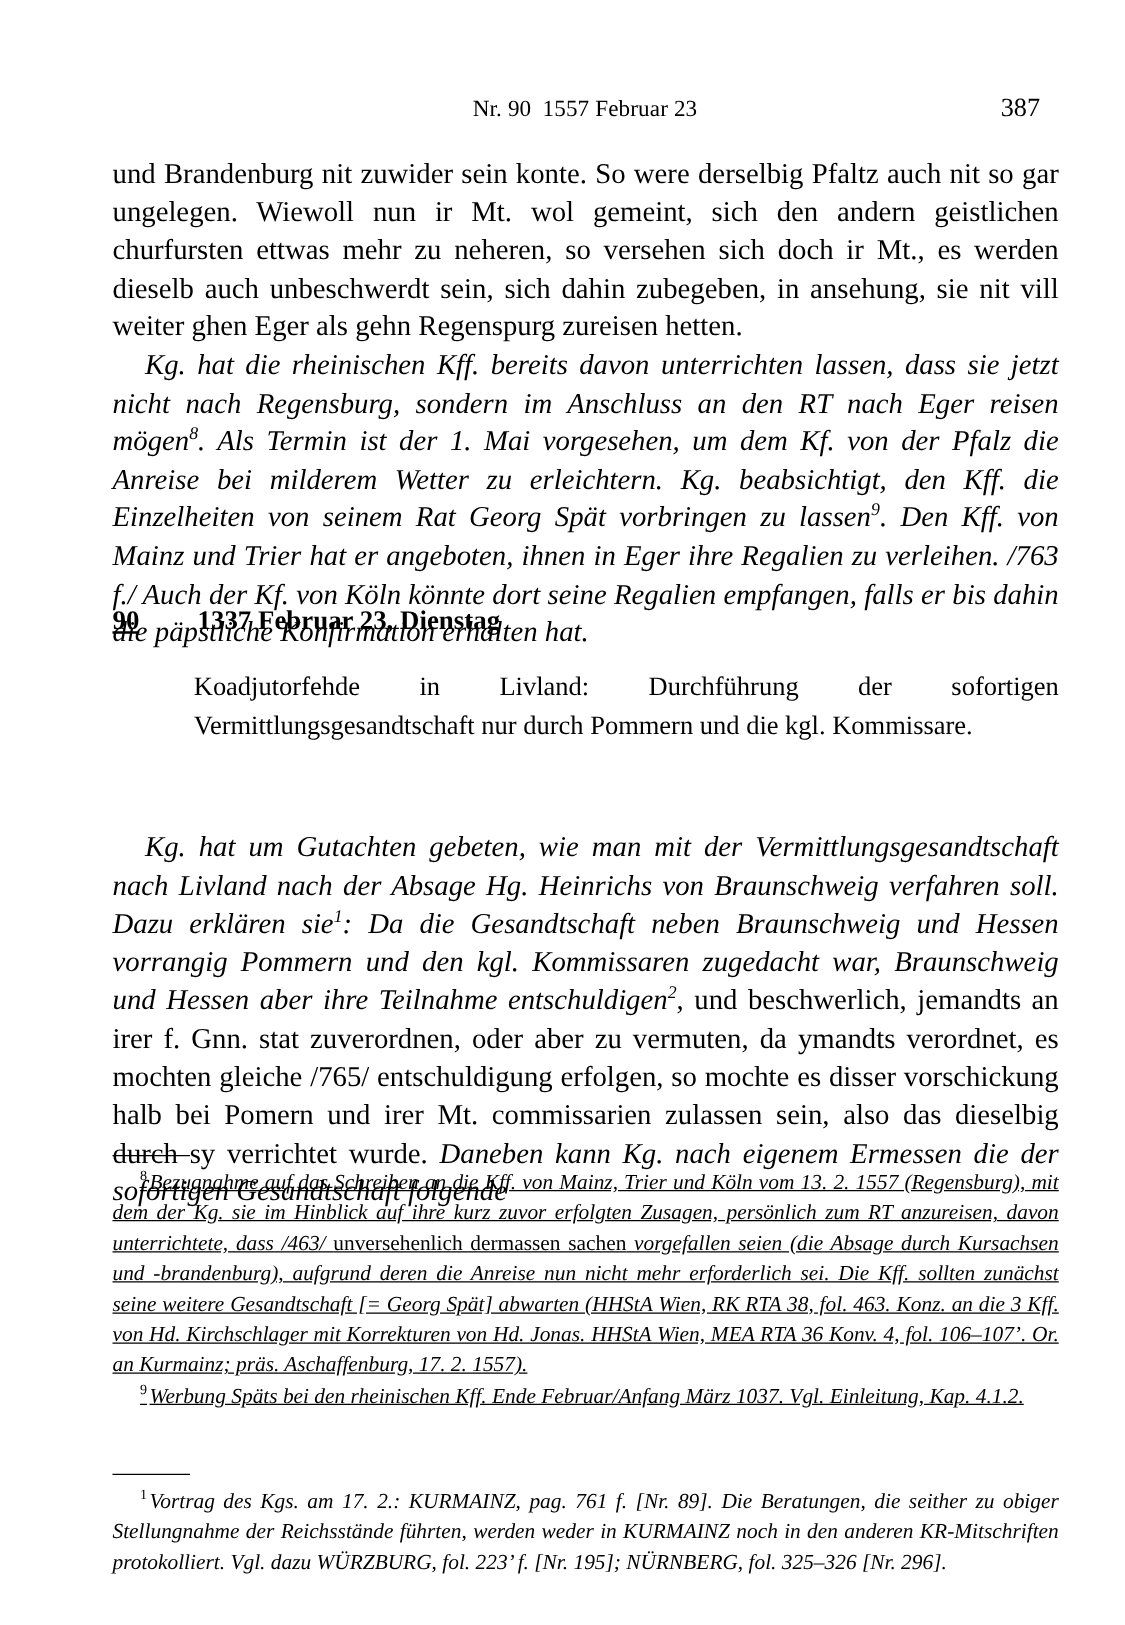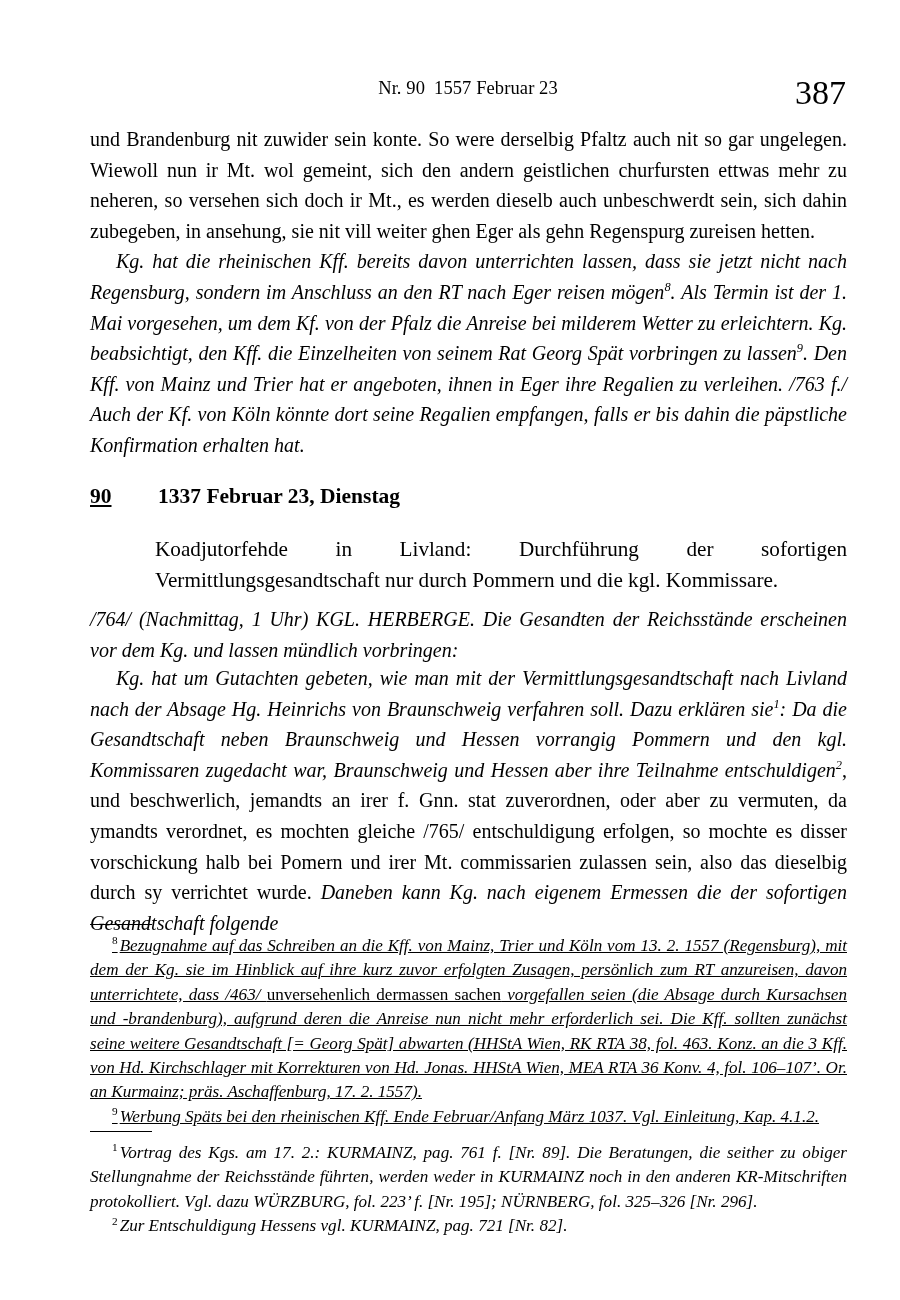--- a/index.html
+++ b/index.html
@@ -33,38 +33,38 @@
   .runhead-center {
     position: absolute;
     left: 0; right: 0;
     text-align: center;
     font-size: 18.5px;
     letter-spacing: 0.1px;
   }
   .runhead-center .sp { display: inline-block; width: 9px; }
   .runhead-folio {
     position: absolute;
-    right: 0;
+    right: 14px;
     top: -4px;
-    font-size: 34px;
+    font-size: 21px;
   }
 
   
   .textblock {
     position: absolute;
     left: 90px;
     top: 124px;
     width: 757px;
   }
 
   p {
     margin: 0;
     text-align: justify;
     text-justify: inter-word;
-    font-size: 20px;
+    font-size: 23px;
     line-height: 30.6px;
     hyphens: none;
   }
   p.roman { font-style: normal; }
   p.ital  { font-style: italic; }
   .ind { text-indent: 26px; }
   .rm { font-style: normal; }
 
   sup {
     font-size: 0.62em;
@@ -111,21 +111,21 @@
     width: 757px;
   }
 
   
   .fn-block {
     position: absolute;
     left: 90px;
     width: 757px;
   }
   .fn-block.first { top: 924px; text-decoration: underline; }
-  .fn-block.second { top: 1131px; }
+  .fn-block.second { top: 1179px; }
 
   .fn-rule {
     width: 62px;
     height: 0;
     border-top: 1.4px solid #000;
     margin: 0 0 9px 0;
   }
   .fn {
     margin: 0;
     font-style: italic;
@@ -155,38 +155,34 @@
   <div class="textblock">
     <p class="roman">und Brandenburg nit zuwider sein konte. So were derselbig Pfaltz auch nit so gar ungelegen. Wiewoll nun ir Mt. wol gemeint, sich den andern geistlichen churfursten ettwas mehr zu neheren, so versehen sich doch ir Mt., es werden dieselb auch unbeschwerdt sein, sich dahin zubegeben, in ansehung, sie nit vill weiter ghen Eger als gehn Regenspurg zureisen hetten.</p>
 
     <p class="ital ind"><span>Kg. hat die rheinischen Kff. bereits davon unterrichten lassen, dass sie jetzt nicht nach Regensburg, sondern im Anschluss an den RT nach Eger reisen mögen</span><sup>8</sup><span>. Als Termin ist der 1. Mai vorgesehen, um dem Kf. von der Pfalz die Anreise bei milderem Wetter zu erleichtern. Kg. beabsichtigt, den Kff. die Einzelheiten von seinem Rat Georg Spät vorbringen zu lassen</span><sup>9</sup><span>. Den Kff. von Mainz und Trier hat er angeboten, ihnen in Eger ihre Regalien zu verleihen. /763 f./ Auch der Kf. von Köln könnte dort seine Regalien empfangen, falls er bis dahin die päpstliche Konfirmation erhalten hat.</span></p>
   </div>
 
   <div class="sec-head"><span class="sec-num">90</span><span>1337 Februar 23, Dienstag</span></div>
 
   <div class="regest">Koadjutorfehde in Livland: Durchführung der sofortigen Vermittlungsgesandtschaft nur durch Pommern und die kgl. Kommissare.</div>
 
-  <div class="para-764">
-    <p class="ital">/764/ (Nachmittag, 1 Uhr) KGL. HERBERGE. Die Gesandten der Reichsstände erscheinen vor dem Kg. und lassen mündlich vorbringen:</p>
-  </div>
 
   <div class="para-body">
     <p class="ital ind"><span>Kg. hat um Gutachten gebeten, wie man mit der Vermittlungsgesandtschaft nach Livland nach der Absage Hg. Heinrichs von Braunschweig verfahren soll. Dazu erklären sie</span><sup>1</sup><span>: Da die Gesandtschaft neben Braunschweig und Hessen vorrangig Pommern und den kgl. Kommissaren zugedacht war, Braunschweig und Hessen aber ihre Teilnahme entschuldigen</span><sup>2</sup><span class="rm">, und beschwerlich, jemandts an irer f. Gnn. stat zuverordnen, oder aber zu vermuten, da ymandts verordnet, es mochten gleiche /765/ entschuldigung erfolgen, so mochte es disser vorschickung halb bei Pomern und irer Mt. commissarien zulassen sein, also das dieselbig durch sy verrichtet wurde.</span>
       <span>Daneben kann Kg. nach eigenem Ermessen die der sofortigen Gesandtschaft folgende</span></p>
   </div>
 
   <div class="fn-block first">
     <div class="fn-rule"></div>
 
     <p class="fn fn-indent"><span class="fn-mark">8</span><span>Bezugnahme auf das Schreiben an die Kff. von Mainz, Trier und Köln vom 13. 2. 1557 (Regensburg), mit dem der Kg. sie im Hinblick auf ihre kurz zuvor erfolgten Zusagen, persönlich zum RT anzureisen, davon unterrichtete, dass /463/ </span><span class="rm">unversehenlich dermassen sachen</span><span> vorgefallen seien (die Absage durch Kursachsen und -brandenburg), aufgrund deren die Anreise nun nicht mehr erforderlich sei. Die Kff. sollten zunächst seine weitere Gesandtschaft [= Georg Spät] abwarten (HHStA Wien, RK RTA 38, fol. 463. Konz. an die 3 Kff. von Hd. Kirchschlager mit Korrekturen von Hd. Jonas. HHStA Wien, MEA RTA 36 Konv. 4, fol. 106–107’. Or. an Kurmainz; präs. Aschaffenburg, 17. 2. 1557).</span></p>
 
     <p class="fn fn-indent"><span class="fn-mark">9</span><span>Werbung Späts bei den rheinischen Kff. Ende Februar/Anfang März 1037. Vgl. Einleitung, Kap. 4.1.2.</span></p>
   </div>
 
   <div class="fn-block second">
     <div class="fn-rule"></div>
 
     <p class="fn fn-indent"><span class="fn-mark">1</span><span>Vortrag des Kgs. am 17. 2.: KURMAINZ, pag. 761 f. [Nr. 89]. Die Beratungen, die seither zu obiger Stellungnahme der Reichsstände führten, werden weder in KURMAINZ noch in den anderen KR-Mitschriften protokolliert. Vgl. dazu WÜRZBURG, fol. 223’ f. [Nr. 195]; NÜRNBERG, fol. 325–326 [Nr. 296].</span></p>
 
-    <p class="fn fn-indent"><span class="fn-mark">2</span><span>Zur Entschuldigung Hessens vgl. KURMAINZ, pag. 721 [Nr. 82].</span></p>
   </div>
 
 </div>
 
 </body></html>

